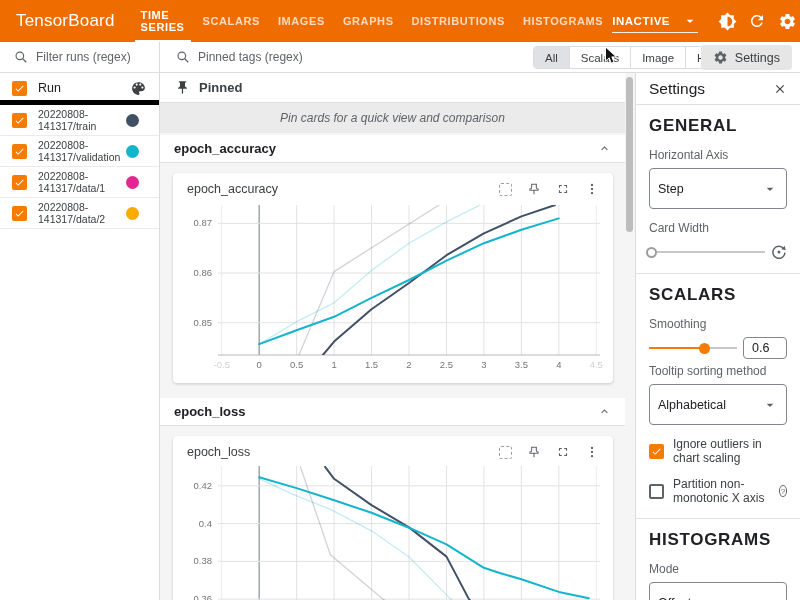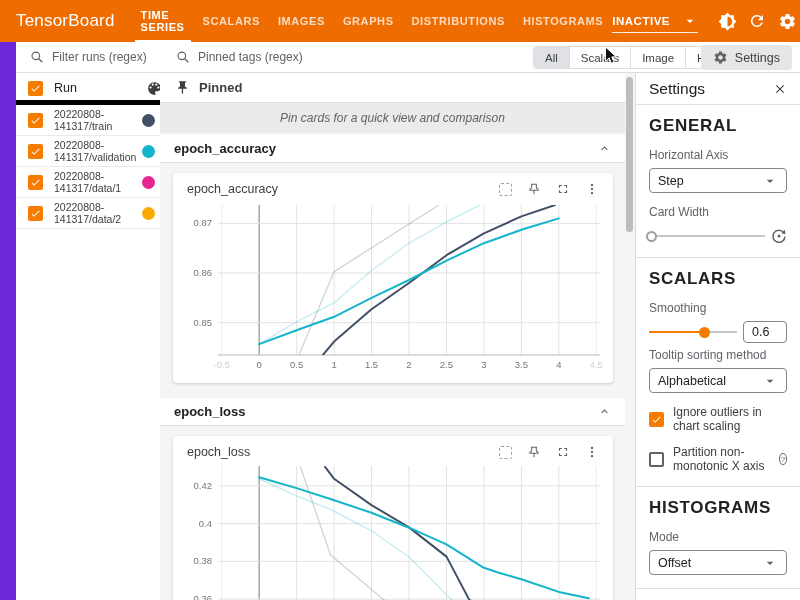--- a/index.html
+++ b/index.html
@@ -1,17 +1,17 @@
 <!DOCTYPE html>
 <html><head>
 <meta charset="utf-8">
 <style>
   * { margin:0; padding:0; box-sizing:border-box; }
   body { font-family:"Liberation Sans", sans-serif; background:#fff; }
-  .stage { position:relative; width:800px; height:600px; overflow:hidden; background:#6d28d9; }
+  .stage { position:relative; width:800px; height:600px; overflow:hidden; background:#d946ef; }
 
   
   .topbar { position:absolute; left:0; top:0; width:800px; height:42px; background:#ef6c00; display:flex; align-items:center; color:#fff; }
   .logo { font-size:17px; font-weight:500; padding:0 0 0 16px; letter-spacing:.2px; }
   .nav { display:flex; margin-left:17px; height:42px; }
   .nav-tab { position:relative; display:flex; align-items:center; padding:0 9px; font-size:11px; font-weight:700; letter-spacing:.6px; color:rgba(255,255,255,.75); cursor:pointer; }
   .nav-tab.active { color:#fff; }
   .nav-tab.active::after { content:""; position:absolute; left:3px; right:3px; bottom:0; height:2.5px; background:#fff; }
   .topbar-right { margin-left:auto; display:flex; align-items:center; padding-right:12px; }
   .status-select { position:relative; width:86px; margin-right:14px; border-bottom:1.5px solid rgba(255,255,255,.9); display:flex; align-items:center; justify-content:space-between; height:24px; cursor:pointer; }
@@ -22,21 +22,21 @@
   .toolbar { position:absolute; left:160px; top:42px; width:640px; height:31px; background:#fff; border-bottom:1px solid #dadce0; display:flex; align-items:center; }
   .toolbar .search { display:flex; align-items:center; gap:8px; padding-left:16px; flex:0 0 auto; }
   .placeholder { font-size:12px; color:#5f6368; }
   .filter-group { position:absolute; left:373px; top:4px; height:23px; display:flex; border:1px solid #dadce0; border-radius:4px; overflow:hidden; background:#fff; }
   .filter-btn { display:flex; align-items:center; padding:0 11px; font-size:11.5px; color:#3c4043; border-left:1px solid #dadce0; cursor:pointer; background:#fff; }
   .filter-btn:first-child { border-left:none; }
   .filter-btn.active { background:#dfe1e5; }
   .settings-btn { position:absolute; right:8px; top:3px; height:25px; background:#e6e6e6; border-radius:4px; display:flex; align-items:center; gap:7px; padding:0 12px; font-size:12.5px; color:#3c4043; cursor:pointer; }
 
   
-  .sidebar { position:absolute; left:16px; top:42px; width:160px; height:558px; background:#fff; border-right:1px solid #dadce0; }
+  .sidebar { position:absolute; left:0; top:42px; width:160px; height:558px; background:#fff; border-right:1px solid #dadce0; }
   .sb-search { height:31px; display:flex; align-items:center; gap:8px; padding-left:14px; border-bottom:1px solid #e0e0e0; }
   .runs-header { height:29px; display:flex; align-items:center; padding:0 12px; border-bottom:5px solid #000000; margin-top:3px; }
   .runs-header-label { font-size:12.5px; color:#202124; margin-left:11px; flex:1; }
   .run-row { height:31px; display:flex; align-items:center; padding:0 12px; border-bottom:1px solid #ebebeb; cursor:pointer; }
   .run-label { flex:1; margin-left:11px; font-size:10.5px; line-height:12.5px; color:#3c4043; }
   .run-label span { display:block; }
   .run-dot { width:13px; height:13px; border-radius:50%; margin-right:8px; }
   .checkbox { width:15px; height:15px; border-radius:2px; border:2px solid #5f6368; background:#fff; flex:0 0 15px; display:flex; align-items:center; justify-content:center; cursor:pointer; }
   .checkbox.checked { border-color:#f57c00; background:#f57c00; }
   .checkbox svg { display:none; }
@@ -65,21 +65,21 @@
   .tick.faint { opacity:.35; }
   .scroll-thumb { position:absolute; right:2px; top:4px; width:7px; height:155px; border-radius:4px; background:#bdbdbd; }
 
   
   .settings-panel { position:absolute; left:635px; top:73px; width:165px; height:527px; background:#fff; border-left:1px solid #dadce0; padding:0 13px; }
   .sp-header { height:31px; display:flex; align-items:center; justify-content:space-between; }
   .sp-title { font-size:15.5px; color:#202124; }
   .sp-divider { height:1px; background:#e0e0e0; margin:0 -13px; }
   .sp-heading { font-size:17px; font-weight:700; letter-spacing:.7px; color:#202124; margin-top:11px; }
   .sp-label { font-size:12px; color:#5f6368; margin-top:12px; display:flex; align-items:center; gap:5px; }
-  .sp-select { margin-top:6px; height:25px; border:1px solid #80868b; border-radius:4px; display:flex; align-items:center; justify-content:space-between; padding:0 8px; cursor:pointer; }
+  .sp-select { margin-top:6px; height:41px; border:1px solid #80868b; border-radius:4px; display:flex; align-items:center; justify-content:space-between; padding:0 8px; cursor:pointer; }
   .sp-select-value { font-size:12.5px; color:#202124; }
   .slider-row { display:flex; align-items:center; margin-top:9px; height:16px; gap:6px; }
   .slider { position:relative; flex:1; height:16px; }
   .slider .track { position:absolute; left:0; right:0; top:7px; height:2px; background:#c7c7c7; }
   .slider .fill { position:absolute; left:0; top:7px; height:2px; background:#f57c00; }
   .slider .knob { position:absolute; top:2.5px; width:11px; height:11px; margin-left:-5px; border-radius:50%; background:#f57c00; }
   .slider .knob.hollow { background:#fff; border:2px solid #9e9e9e; width:11px; height:11px; }
   .num-input { width:44px; height:22px; border:1px solid #80868b; border-radius:4px; font-size:12.5px; color:#202124; display:flex; align-items:center; padding-left:8px; }
   .check-row { display:flex; align-items:center; gap:9px; margin-top:12px; }
   .check-label { font-size:12px; color:#3c4043; display:flex; align-items:center; gap:4px; }

